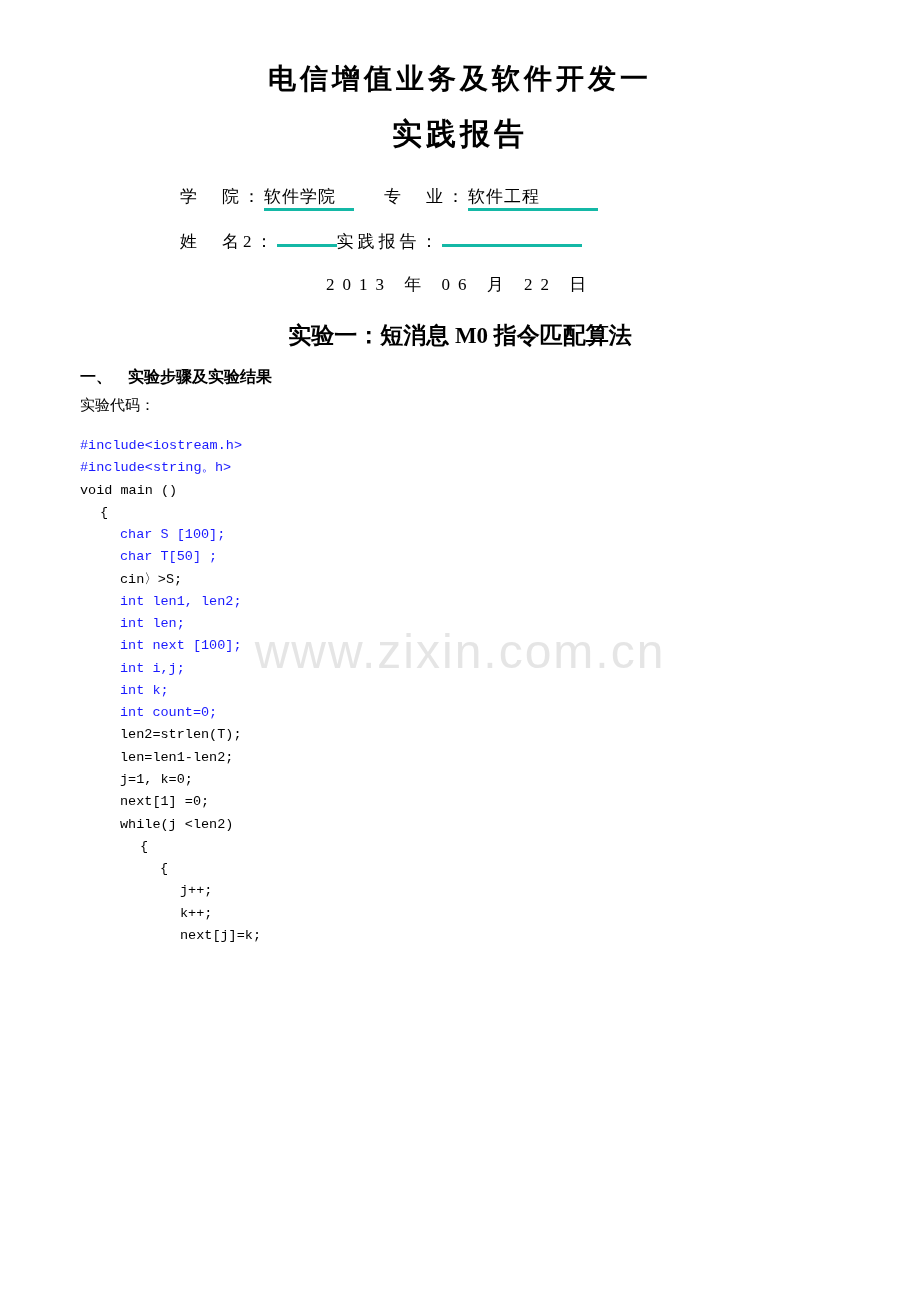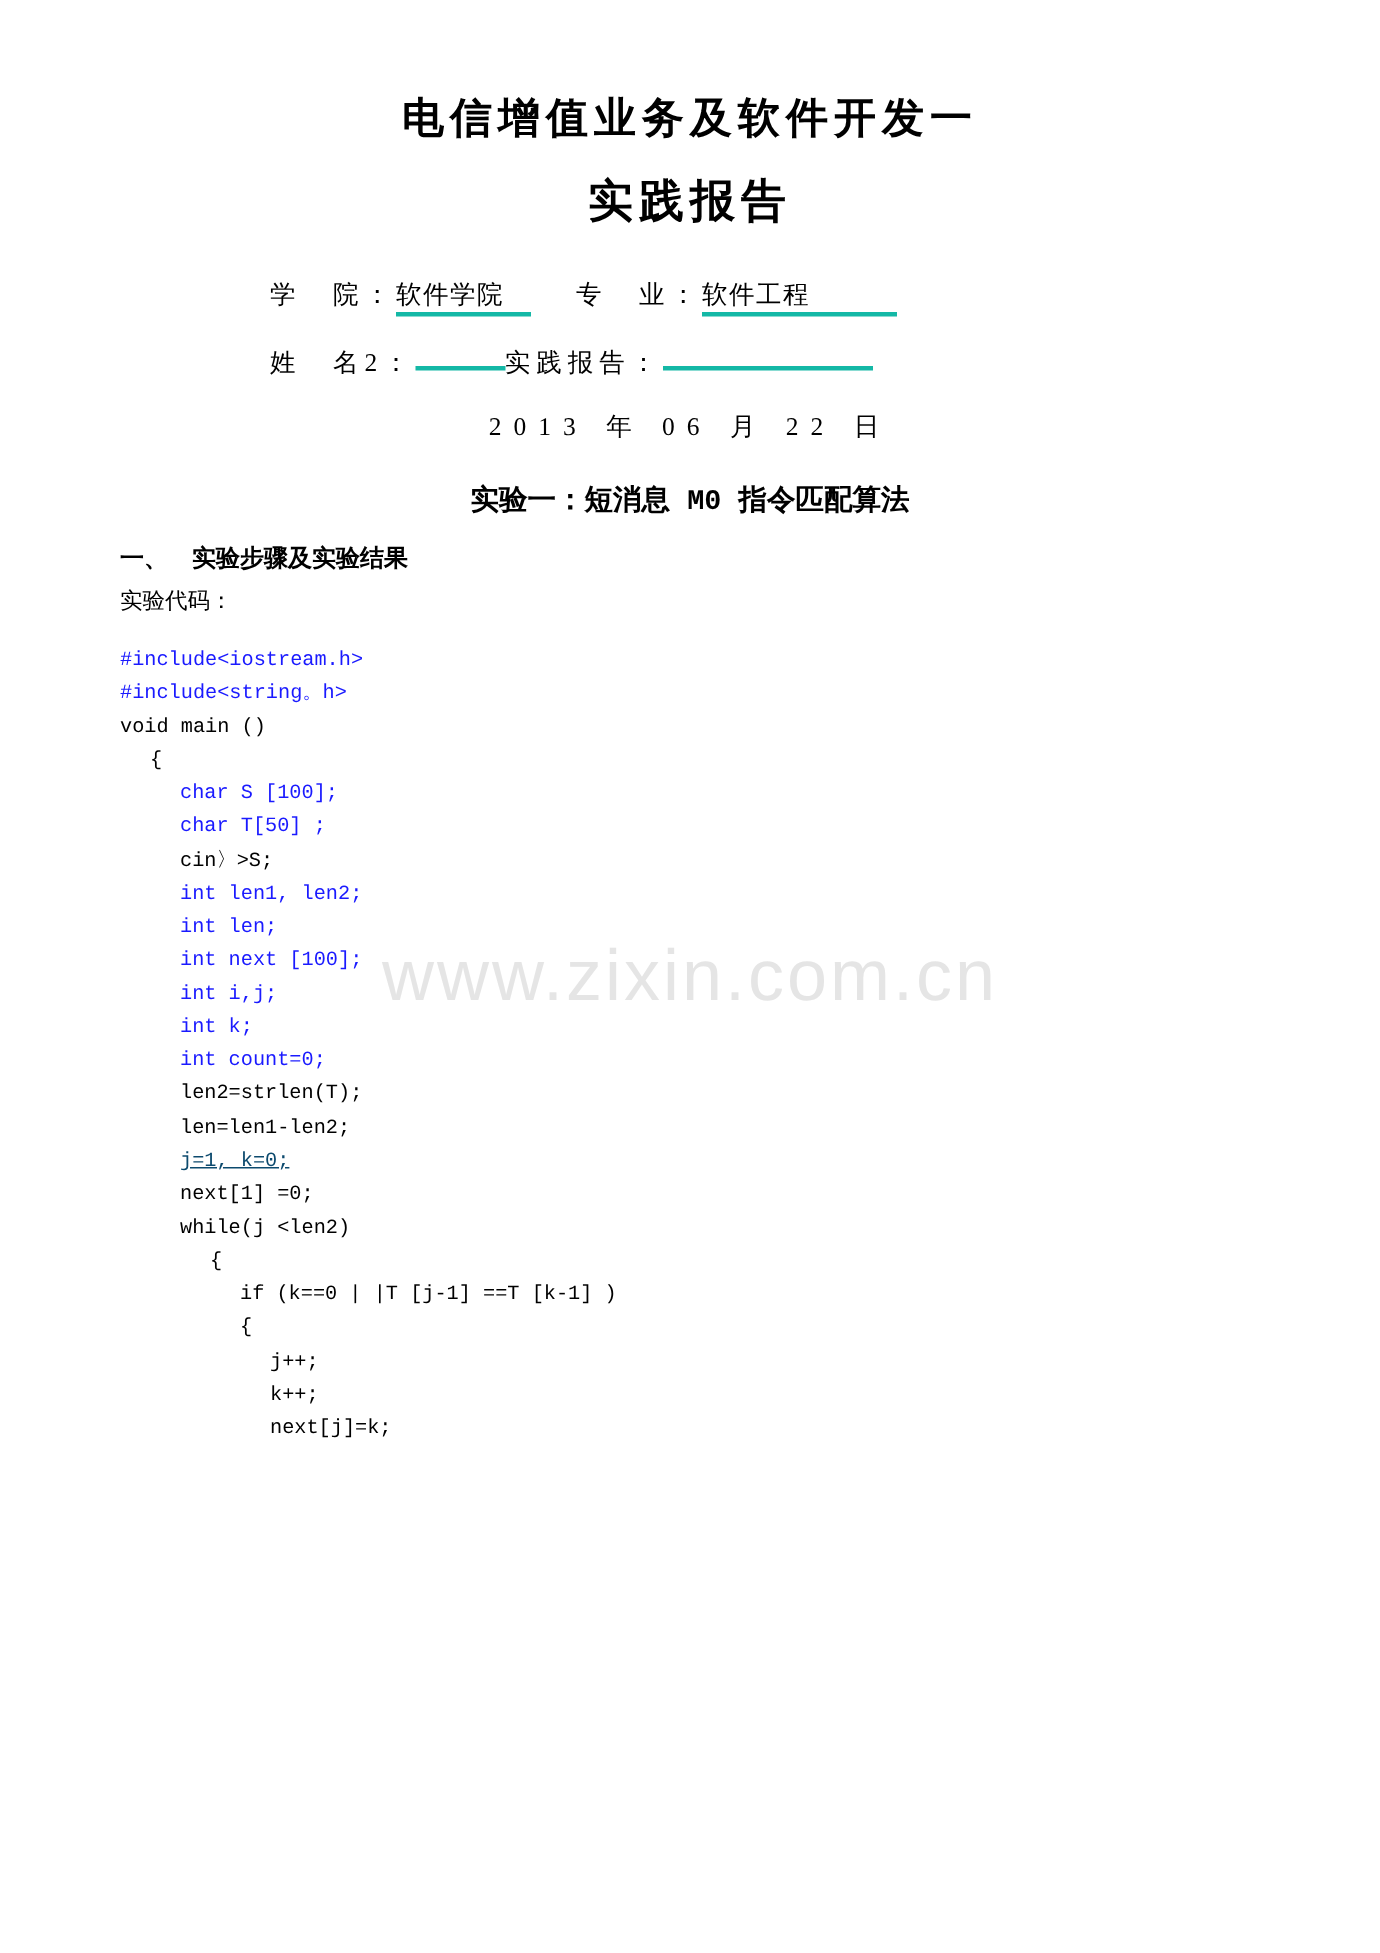--- a/index.html
+++ b/index.html
@@ -69,24 +69,24 @@
 
     .date-section {
       text-align: center;
       font-size: 17px;
       margin-bottom: 24px;
       letter-spacing: 8px;
     }
 
     .experiment-title {
       text-align: center;
-      font-size: 19px;
+      font-size: 23px;
       font-weight: bold;
       margin-bottom: 16px;
-      font-family: Liberation Mono, monospace;
+      font-family: Liberation Serif, serif;
     }
 
     .section-heading {
       font-size: 16px;
       font-weight: bold;
       margin-bottom: 8px;
       font-family: "SimHei", "黑体", sans-serif;
     }
 
     .code-label {
@@ -162,22 +162,21 @@
     <span class="code-line" style="padding-left: 40px; color: rgb(26, 26, 255);">char T[50] ;</span>
     <span class="code-line" style="padding-left: 40px; color: rgb(0, 0, 0);">cin〉&gt;S;</span>
     <span class="code-line" style="padding-left: 40px; color: rgb(26, 26, 255);">int len1, len2;</span>
     <span class="code-line" style="padding-left: 40px; color: rgb(26, 26, 255);">int len;</span>
     <span class="code-line" style="padding-left: 40px; color: rgb(26, 26, 255);">int next [100];</span>
     <span class="code-line" style="padding-left: 40px; color: rgb(26, 26, 255);">int i,j;</span>
     <span class="code-line" style="padding-left: 40px; color: rgb(26, 26, 255);">int k;</span>
     <span class="code-line" style="padding-left: 40px; color: rgb(26, 26, 255);">int count=0;</span>
     <span class="code-line" style="padding-left: 40px; color: rgb(0, 0, 0);">len2=strlen(T);</span>
     <span class="code-line" style="padding-left: 40px; color: rgb(0, 0, 0);">len=len1-len2;</span>
-    <span class="code-line" style="padding-left: 40px; color: #0c4a6e; text-decoration: underline;">j=1, k=0;</span>
+    <span class="code-line" style="padding-left: 40px; color: #000000;">j=1, k=0;</span>
     <span class="code-line" style="padding-left: 40px; color: rgb(0, 0, 0);">next[1] =0;</span>
     <span class="code-line" style="padding-left: 40px; color: rgb(0, 0, 0);">while(j &lt;len2)</span>
     <span class="code-line" style="padding-left: 60px; color: rgb(0, 0, 0);">{</span>
-    <span class="code-line" style="padding-left: 80px; color: rgb(0, 0, 0);">if (k==0 | |T [j-1] ==T [k-1] )</span>
     <span class="code-line" style="padding-left: 80px; color: rgb(0, 0, 0);">{</span>
     <span class="code-line" style="padding-left: 100px; color: rgb(0, 0, 0);">j++;</span>
     <span class="code-line" style="padding-left: 100px; color: rgb(0, 0, 0);">k++;</span>
     <span class="code-line" style="padding-left: 100px; color: rgb(0, 0, 0); font-family: Liberation Mono, monospace;">next[j]=k;</span>
   </div>
 
 </body></html>

